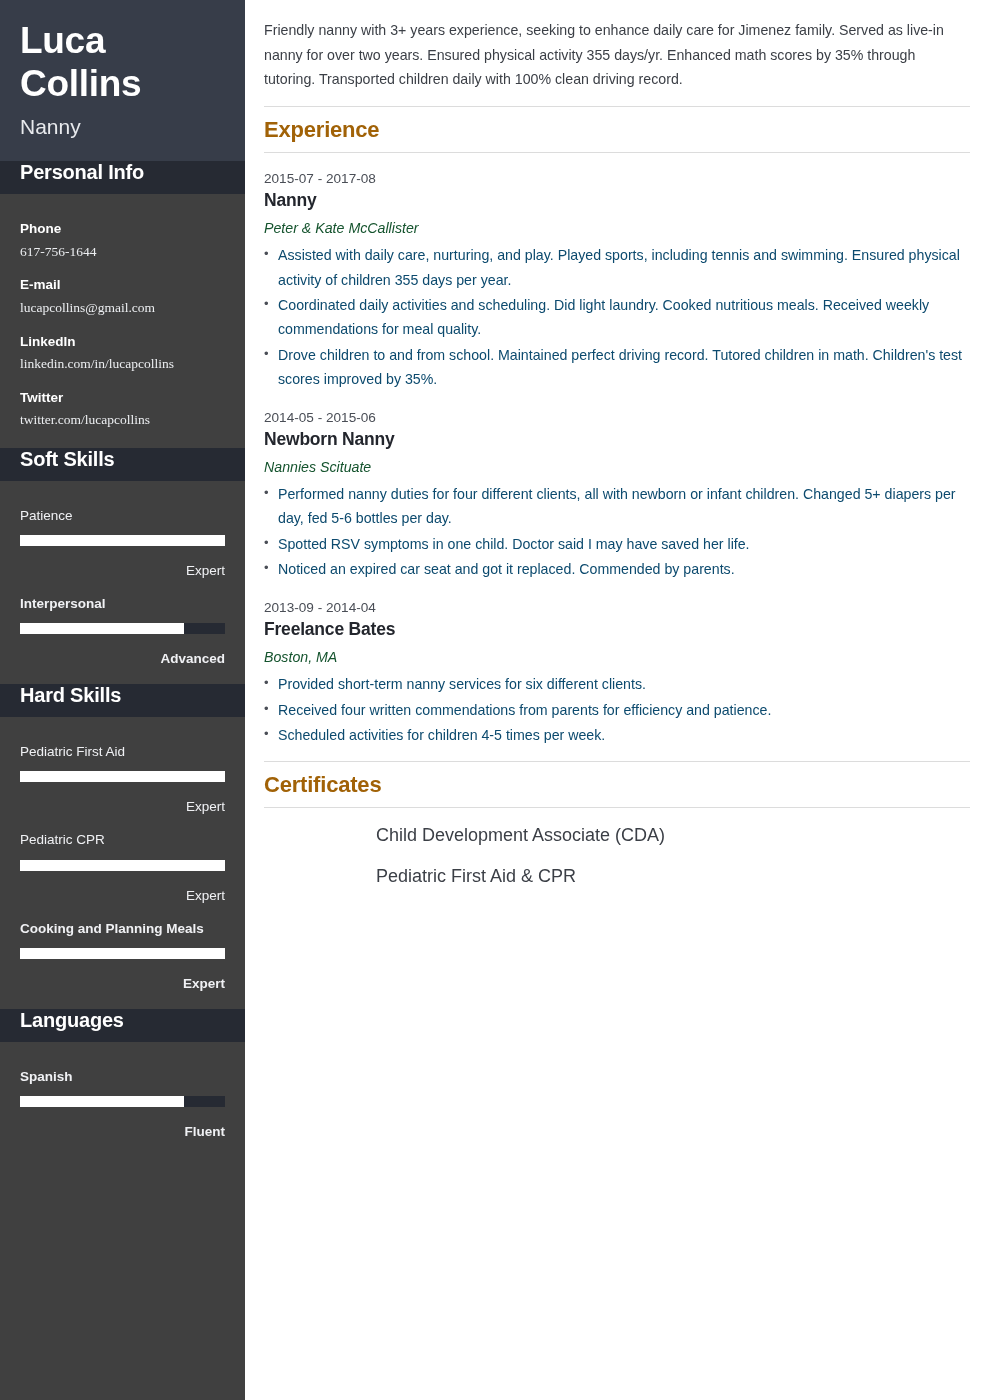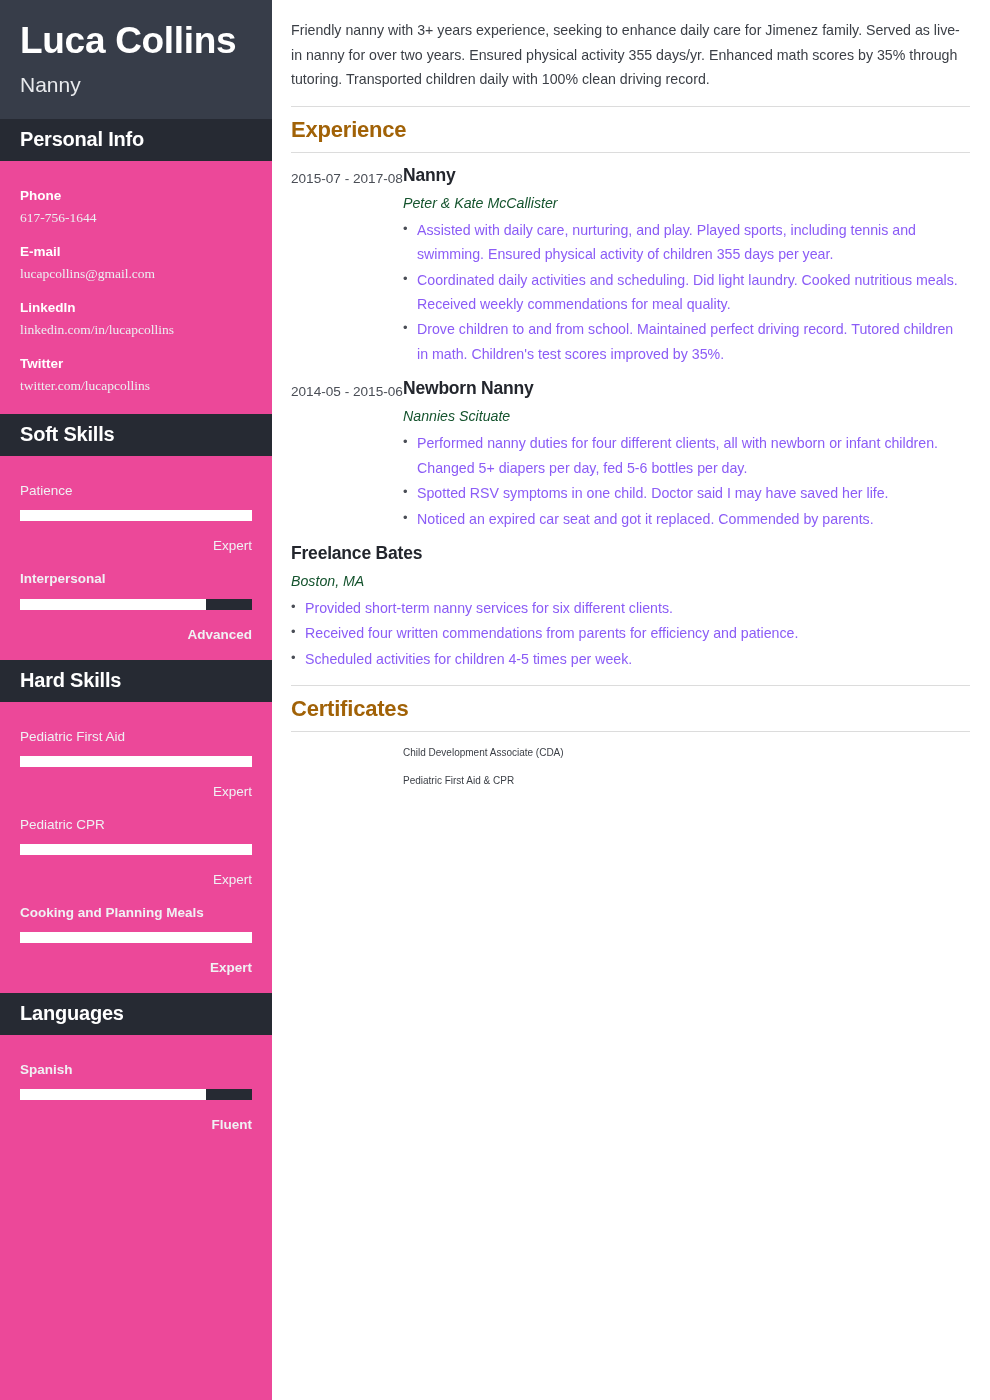--- a/index.html
+++ b/index.html
@@ -5,37 +5,37 @@
   * { box-sizing: border-box; margin: 0; padding: 0; }
   html, body {
     width: 990px; height: 1400px;
     background: #ffffff;
     font-family: "Liberation Sans", sans-serif;
   }
   .page { display: flex; width: 990px; height: 1400px; }
 
   
   .sidebar {
-    width: 272px;
-    background: #ec4899;
+    width: 245px;
+    background: #404040;
     color: #ffffff;
     flex-shrink: 0;
   }
   .name-block { padding: 20px 20px 22px 20px; background: #373d49; }
   .full-name {
     font-size: 37px; font-weight: bold; letter-spacing: -0.3px;
     line-height: 1.15; color: #ffffff;
   }
   .job-title {
     font-size: 21px; font-weight: normal; color: #e8eaed;
     margin-top: 9px; line-height: 1.2;
   }
   .sb-section-head {
     background: #262a33;
-    padding: 9px 20px 10px 20px;
+    padding: 0 20px 10px 20px;
     font-size: 20px; font-weight: bold; color: #ffffff;
     letter-spacing: -0.2px;
   }
   .sb-body { padding: 26px 20px 18px 20px; }
 
   .contact-item { margin-bottom: 15px; }
   .contact-item:last-child { margin-bottom: 0; }
   .contact-label { font-size: 13.5px; font-weight: bold; color: #ffffff; line-height: 1.35; }
   .contact-value { font-size: 13.5px; color: #eceef1; line-height: 1.4; margin-top: 4px; font-family: Liberation Serif, serif; }
 
@@ -67,52 +67,52 @@
   .sec {
     margin-top: 14px;
     border-top: 1px solid #dcdcdc;
   }
   .sec-title {
     font-size: 22px; font-weight: bold; color: #a16207;
     padding: 10px 0 9px 0;
     border-bottom: 1px solid #dcdcdc;
     letter-spacing: -0.2px;
   }
-  .entry { display: flex; padding-top: 12px; }
+  .entry { display: flex; padding-top: 12px; flex-direction: column; }
   .entry-date {
     width: 112px; flex-shrink: 0;
     font-size: 13.6px; color: #4a4e56; line-height: 1.72;
     padding-top: 2px;
   }
   .entry-body { flex: 1; padding-right: 2px; }
   .entry-role {
     font-size: 17.5px; font-weight: bold; color: #23262d;
     line-height: 1.25; letter-spacing: -0.2px;
   }
   .entry-org {
     font-size: 14.2px; font-style: italic; color: #14532d;
     margin-top: 7px; line-height: 1.35;
   }
   ul.bullets { list-style: none; margin-top: 5px; }
   ul.bullets li {
     position: relative;
     padding-left: 14px;
-    font-size: 14.2px; line-height: 1.72; color: #8b5cf6;
+    font-size: 14.2px; line-height: 1.72; color: #0c4a6e;
     margin-top: 1px;
   }
   ul.bullets li:before {
     content: "\2022";
     position: absolute; left: 0; top: 0;
     color: #4a4e56; font-size: 13px;
   }
   .cert-list { padding-top: 12px; }
   .cert-row { display: flex; }
   .cert-spacer { width: 112px; flex-shrink: 0; }
   .cert-text {
-    font-size: 10px; color: #3b3f46; line-height: 1.72;
+    font-size: 18px; color: #3b3f46; line-height: 1.72;
     margin-bottom: 10px;
   }
 </style>
 </head>
 <body>
 
 <div class="page">
 
   <aside class="sidebar">
 
@@ -224,20 +224,21 @@
           <div class="entry-org">Nannies Scituate</div>
           <ul class="bullets">
             <li>Performed nanny duties for four different clients, all with newborn or infant children. Changed 5+ diapers per day, fed 5-6 bottles per day.</li>
             <li>Spotted RSV symptoms in one child. Doctor said I may have saved her life.</li>
             <li>Noticed an expired car seat and got it replaced. Commended by parents.</li>
           </ul>
         </div>
       </div>
 
       <div class="entry">
+        <div class="entry-date">2013-09 - 2014-04</div>
         <div class="entry-body">
           <div class="entry-role">Freelance Bates</div>
           <div class="entry-org">Boston, MA</div>
           <ul class="bullets">
             <li>Provided short-term nanny services for six different clients.</li>
             <li>Received four written commendations from parents for efficiency and patience.</li>
             <li>Scheduled activities for children 4-5 times per week.</li>
           </ul>
         </div>
       </div>

